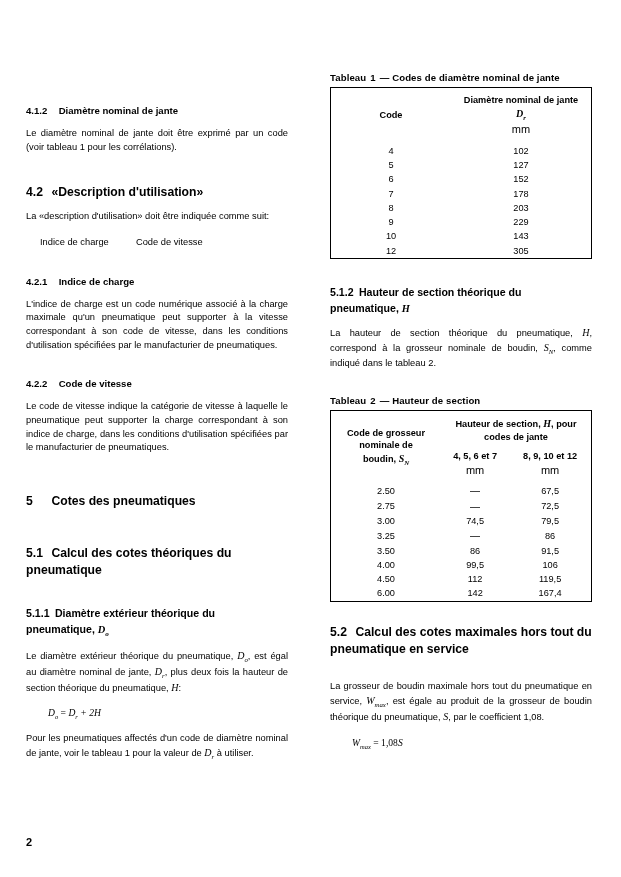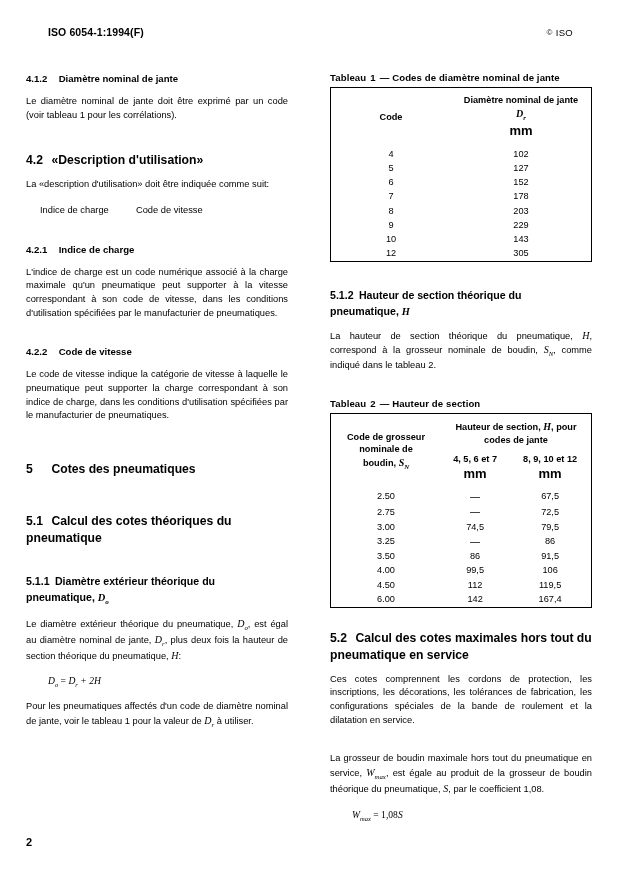--- a/index.html
+++ b/index.html
@@ -53,21 +53,21 @@
   .columns {
     position: absolute;
     top: 72px;
     left: 26px;
     width: 570px;
   }
   .col {
     width: 262px;
     float: left;
   }
-  .col-left  { margin-right: 42px; }
+  .col-left  { margin-right: 42px; margin-top: 32px; }
   .col:after { content: ""; display: block; clear: both; }
 
   h3.sec {
     font-size: 9.6px;
     font-weight: bold;
     margin: 0 0 9px 0;
     line-height: 1.45;
   }
   h3.sec .num {
     display: inline-block;
@@ -180,46 +180,39 @@
 
   .t1-head-code { width: 112px; padding: 6px 4px 7px !important; }
   .t1-head-dia  { padding: 6px 4px 7px !important; }
   .t1-first-row td { padding-top: 7px !important; }
   .t1-last-row td  { padding-bottom: 7px !important; }
   table.iso td.cellpad { padding: 0.6px 4px !important; }
 
   .t2-head-left { width: 98px; padding: 7px 6px 8px !important; }
   .t2-span-head { padding: 6px 8px 4px !important; margin-top: 6px; }
   .t2-sub-head  { padding: 2px 4px 6px !important; }
-  .unit { font-weight: bold; font-size: 13px; }
+  .unit { font-weight: normal; font-size: 11px; }
   .dash { font-size: 10px; letter-spacing: 0; }
 
   .tbl-wrap { margin: 0 0 0 0; }
 
   
   .page-num {
     position: absolute;
     left: 26px;
     bottom: 29px;
     font-size: 11px;
     font-weight: bold;
   }
 </style>
 </head>
 <body>
 
 <div id="page">
 
-  <div class="doc-header">
-    <div class="doc-id">ISO 6054-1:1994(F)</div>
-    <div class="org">
-      <span class="cmark">©</span>
-      <span>ISO</span>
-    </div>
-  </div>
 
   <div class="columns">
 
     <div class="col col-left">
 
       <h3 class="sec">
         <span class="num">4.1.2</span>
         <span>Diamètre nominal de jante</span>
       </h3>
       <p class="body">Le diamètre nominal de jante doit être exprimé par un code (voir tableau 1 pour les corrélations).</p>
@@ -448,21 +441,20 @@
       </div>
 
       <div class="spacer-xl"></div>
       <div class="spacer-s"></div>
 
       <h2 class="clause">
         <span class="num">5.2</span>
         <span>Calcul des cotes maximales hors tout du</span><br>
         <span>pneumatique en service</span>
       </h2>
-      <p class="body">Ces cotes comprennent les cordons de protection, les inscriptions, les décorations, les tolérances de fabrication, les configurations spéciales de la bande de roulement et la dilatation en service.</p>
 
       <div class="spacer-l"></div>
 
       <p class="body">
         <span>La grosseur de boudin maximale hors tout du pneumatique en service,</span>
         <var><span>W</span><sub>max</sub></var><span>, est égale au produit de la grosseur de boudin théorique du pneumatique,</span>
         <var>S</var><span>, par le coefficient 1,08.</span>
       </p>
 
       <p class="formula">

